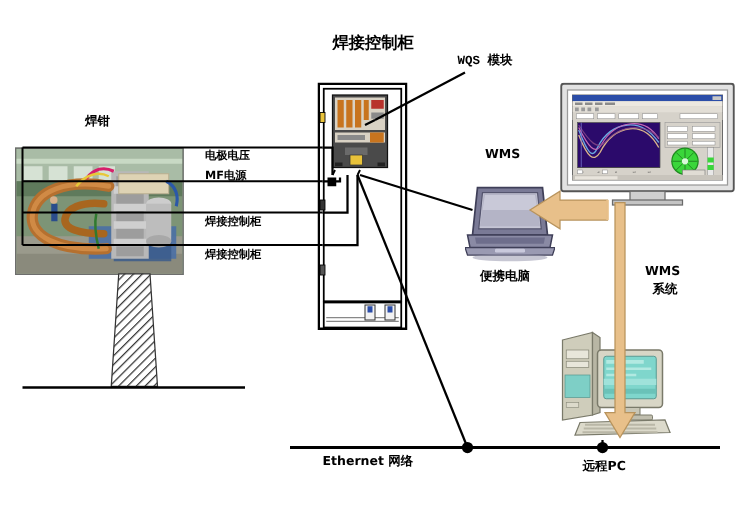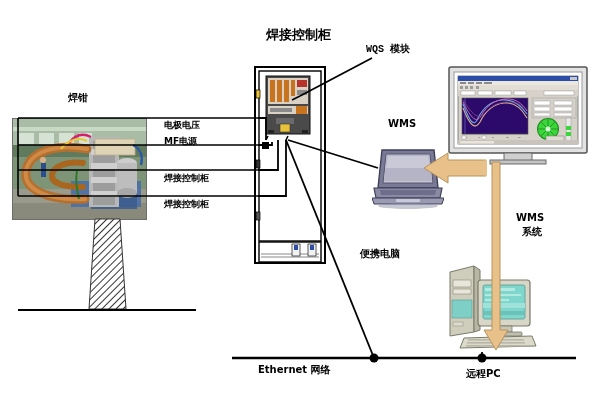--- a/index.html
+++ b/index.html
@@ -321,21 +321,21 @@
   </svg>
 
   <div class="lbl big" style="left:266px;top:28px;">焊接控制柜</div>
 
   <div class="lbl mid" style="left:68px;top:92px;">焊钳</div>
 
   <div class="lbl mid" style="left:366px;top:44px;font-family:Liberation Mono, monospace;">WQS 模块</div>
 
   <div class="lbl mid" style="left:388px;top:118px;">WMS</div>
 
-  <div class="lbl mid" style="left:360px;top:216px;margin-top:32px;">便携电脑</div>
+  <div class="lbl mid" style="left:384px;top:216px;">便携电脑</div>
 
   <div class="lbl mid" style="left:516px;top:212px;">WMS</div>
   <div class="lbl mid" style="left:522px;top:226px;text-align:right;">系统</div>
 
   <div class="lbl mid" style="left:258px;top:364px;text-align:center;">Ethernet 网络</div>
 
   <div class="lbl mid" style="left:466px;top:368px;">远程PC</div>
 
   <div class="lbl small" style="left:164px;top:120px;">电极电压</div>
   <div class="lbl small" style="left:164px;top:136px;">MF电源</div>

